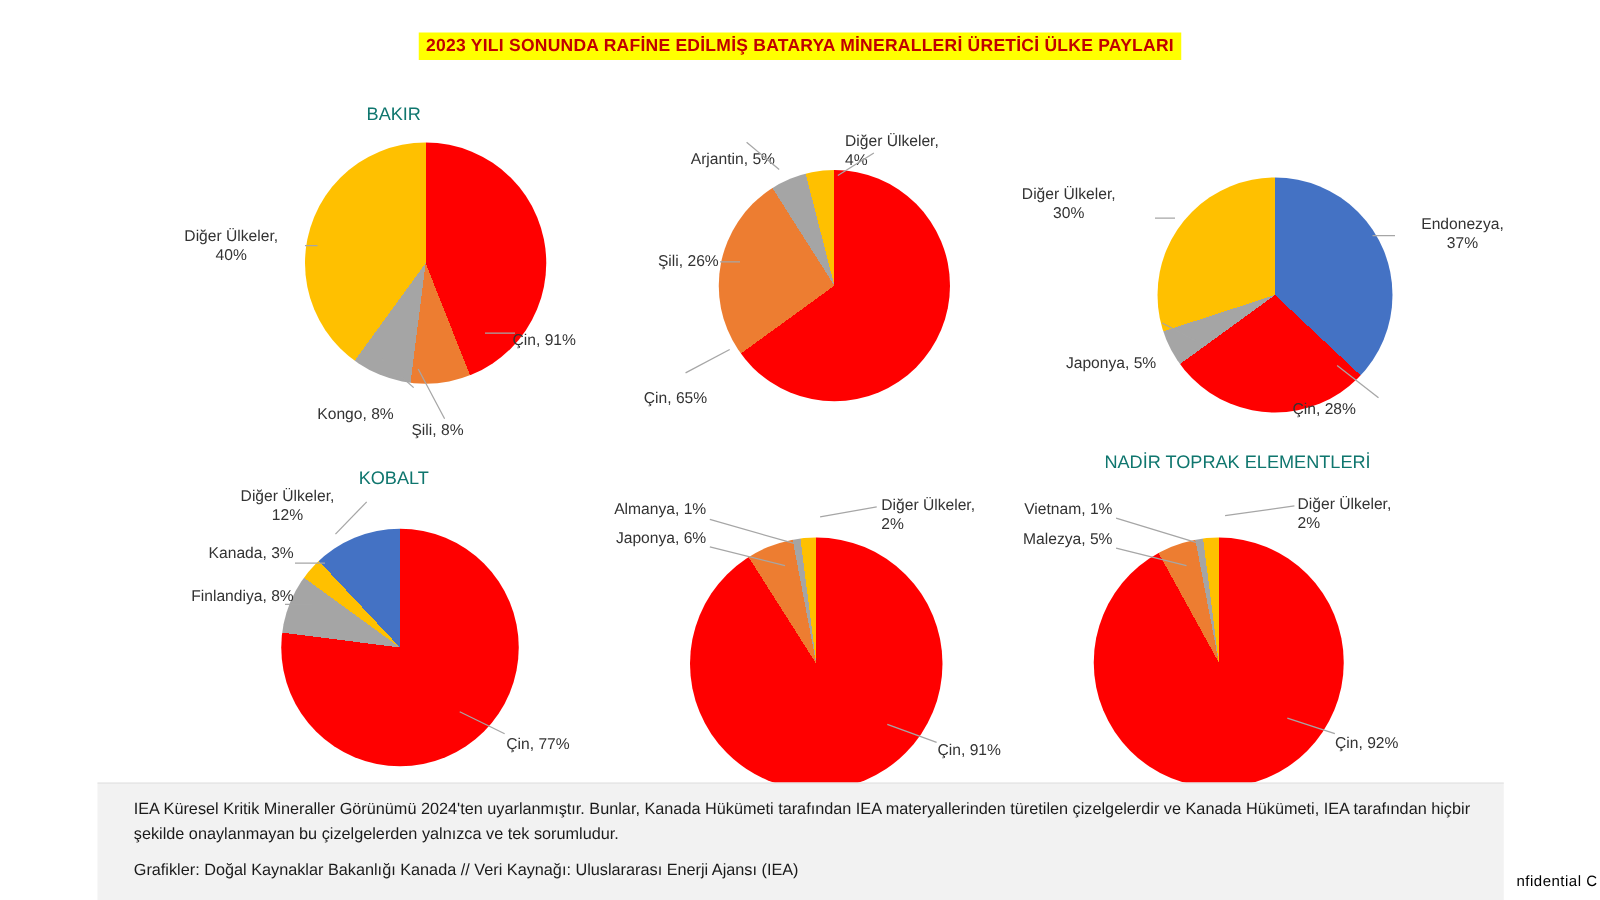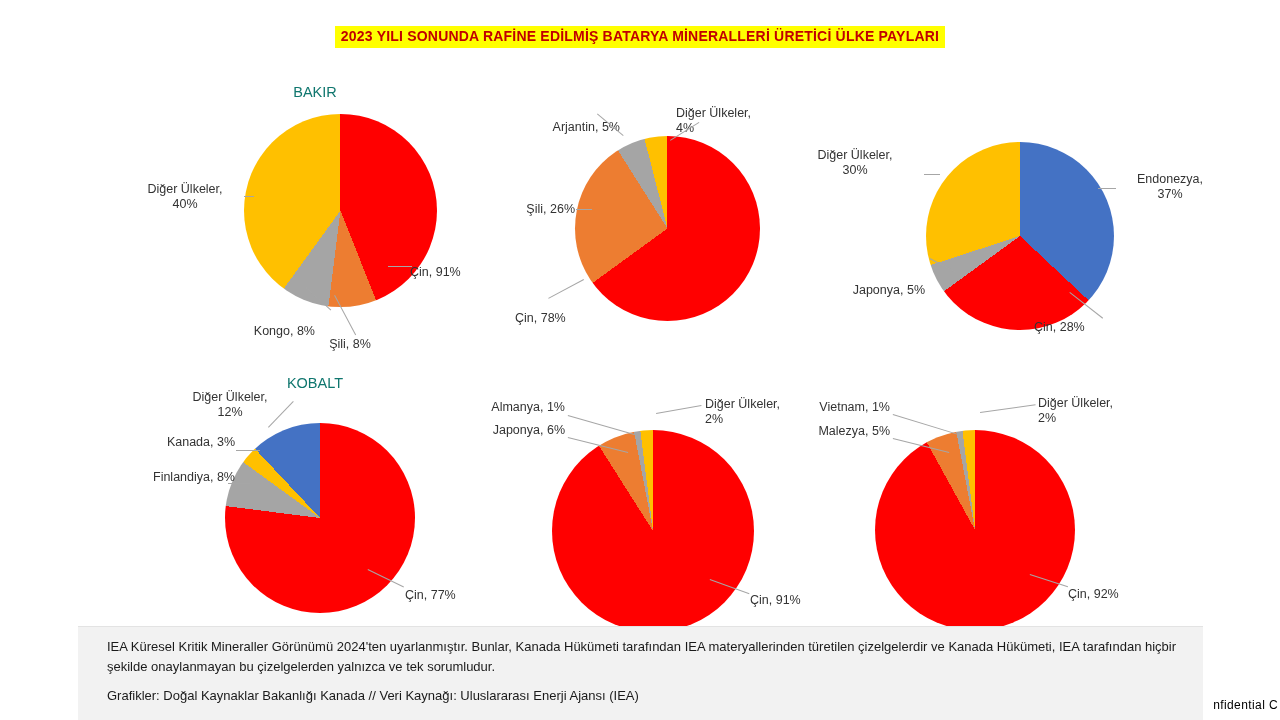--- a/index.html
+++ b/index.html
@@ -117,21 +117,21 @@
 <div class="chart-block" style="left:480px; top:84px; width:400px; height:270px;">
   <div class="pie" style="left:95px; top:52px; width:185px; height:185px;
               background: conic-gradient(#ff0000 0deg 234deg, #ed7d31 234deg 327.6deg, #a5a5a5 327.6deg 345.6deg, #ffc000 345.6deg 360deg);"></div>
   <div class="lbl l" style="left:196px; top:22px; width:110px;">Diğer Ülkeler,
 4%</div>
   <div class="leader" style="left:190px; top:56px; width:34px; transform:rotate(-32deg);"></div>
   <div class="lbl r" style="left:20px; top:36px; width:120px;">Arjantin, 5%</div>
   <div class="leader" style="left:143px; top:52px; width:34px; transform:rotate(-140deg);"></div>
   <div class="lbl r" style="left:-10px; top:118px; width:105px;">Şili, 26%</div>
   <div class="leader" style="left:96px; top:125px; width:16px;"></div>
-  <div class="lbl l" style="left:35px; top:227px;">Çin, 78%</div>
+  <div class="lbl l" style="left:35px; top:227px;">Çin, 65%</div>
   <div class="leader" style="left:104px; top:196px; width:40px; transform:rotate(152deg);"></div>
 </div>
 
 <div class="chart-block" style="left:840px; top:92px; width:400px; height:270px;">
   <div class="pie" style="left:86px; top:50px; width:188px; height:188px;
               background: conic-gradient(#4472c4 0deg 133.2deg, #ff0000 133.2deg 234deg, #a5a5a5 234deg 252deg, #ffc000 252deg 360deg);"></div>
   <div class="lbl c" style="left:270px; top:80px; width:120px;">Endonezya,
 37%</div>
   <div class="leader" style="left:258px; top:96px; width:18px;"></div>
   <div class="lbl l" style="left:194px; top:228px;">Çin, 28%</div>
@@ -166,20 +166,21 @@
   <div class="lbl r" style="left:-75px; top:48px; width:180px;">Japonya, 6%</div>
   <div class="leader" style="left:108px; top:62px; width:62px; transform:rotate(14deg);"></div>
   <div class="lbl l" style="left:245px; top:22px; width:110px;">Diğer Ülkeler,
 2%</div>
   <div class="leader" style="left:196px; top:38px; width:46px; transform:rotate(-10deg);"></div>
   <div class="lbl l" style="left:290px; top:218px;">Çin, 91%</div>
   <div class="leader" style="left:250px; top:204px; width:42px; transform:rotate(20deg);"></div>
 </div>
 
 <div class="chart-block" style="left:790px; top:362px; width:400px; height:260px;">
+  <div class="chart-title">NADİR TOPRAK ELEMENTLERİ</div>
   <div class="pie" style="left:85px; top:68px; width:200px; height:200px;
               background: conic-gradient(#ff0000 0deg 331.2deg, #ed7d31 331.2deg 349.2deg, #a5a5a5 349.2deg 352.8deg, #ffc000 352.8deg 360deg);"></div>
   <div class="lbl r" style="left:-70px; top:38px; width:170px;">Vietnam, 1%</div>
   <div class="leader" style="left:103px; top:52px; width:68px; transform:rotate(17deg);"></div>
   <div class="lbl r" style="left:-70px; top:62px; width:170px;">Malezya, 5%</div>
   <div class="leader" style="left:103px; top:76px; width:58px; transform:rotate(14deg);"></div>
   <div class="lbl l" style="left:248px; top:34px; width:120px;">Diğer Ülkeler,
 2%</div>
   <div class="leader" style="left:190px; top:50px; width:56px; transform:rotate(-8deg);"></div>
   <div class="lbl l" style="left:278px; top:225px;">Çin, 92%</div>

